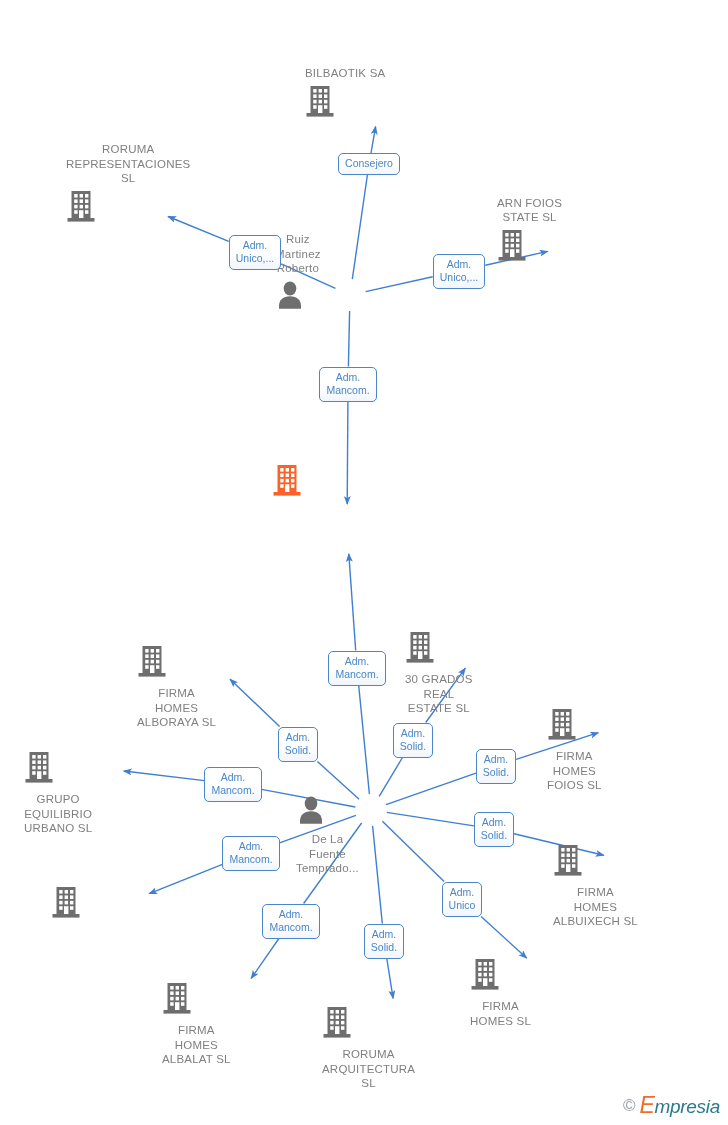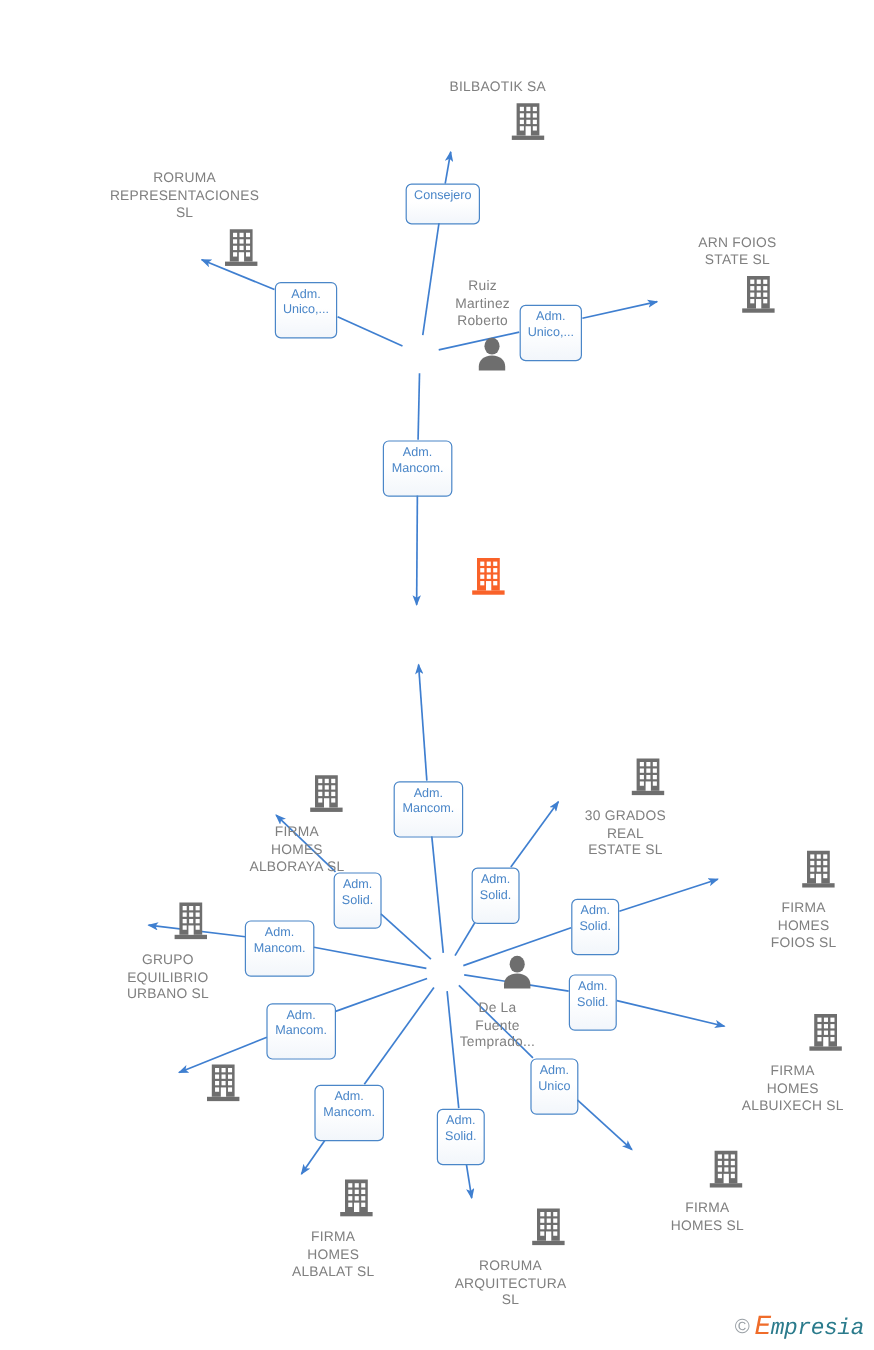--- a/index.html
+++ b/index.html
@@ -18,21 +18,21 @@
   #graph-canvas {
     position: absolute;
     left: 0; top: 0;
     width: 728px;
     height: 1125px;
   }
   .node {
     position: absolute;
     display: flex;
     flex-direction: column;
-    align-items: flex-end;
+    align-items: flex-start;
     width: 150px;
     margin-left: -75px;
   }
   .node-label {
     font-size: 11.5px;
     line-height: 14.6px;
     color: #808080;
     text-align: center;
     letter-spacing: 0.2px;
     white-space: pre-line;
@@ -49,41 +49,41 @@
   .edge-label {
     position: absolute;
     box-sizing: border-box;
     background: linear-gradient(to bottom, #ffffff 0%, #ffffff 45%, #f2f6fb 100%);
     border: 1px solid #4a86c8;
     border-radius: 5px;
     color: #4a86c8;
     font-size: 10.5px;
     line-height: 13px;
     text-align: center;
-    padding: 3px 6px 16px 6px;
+    padding: 3px 6px 4px 6px;
     white-space: pre-line;
     user-select: none;
     box-shadow: 0 0 0 0 rgba(0,0,0,0);
   }
   .watermark {
     position: absolute;
     right: 8px;
     bottom: 6px;
     display: flex;
     align-items: center;
     gap: 4px;
     user-select: none;
   }
   .wm-c {
     font-size: 17px;
     color: #9aa0a6;
     font-family: "Liberation Sans", sans-serif;
   }
   .wm-brand {
-    font-family: Liberation Mono, monospace;
+    font-family: Liberation Sans, sans-serif;
     font-style: italic;
     font-size: 19px;
     color: #2b7b8c;
     letter-spacing: -0.3px;
   }
   .wm-brand .wm-e {
     color: #ef6c2a;
     font-size: 23px;
   }
 </style>

